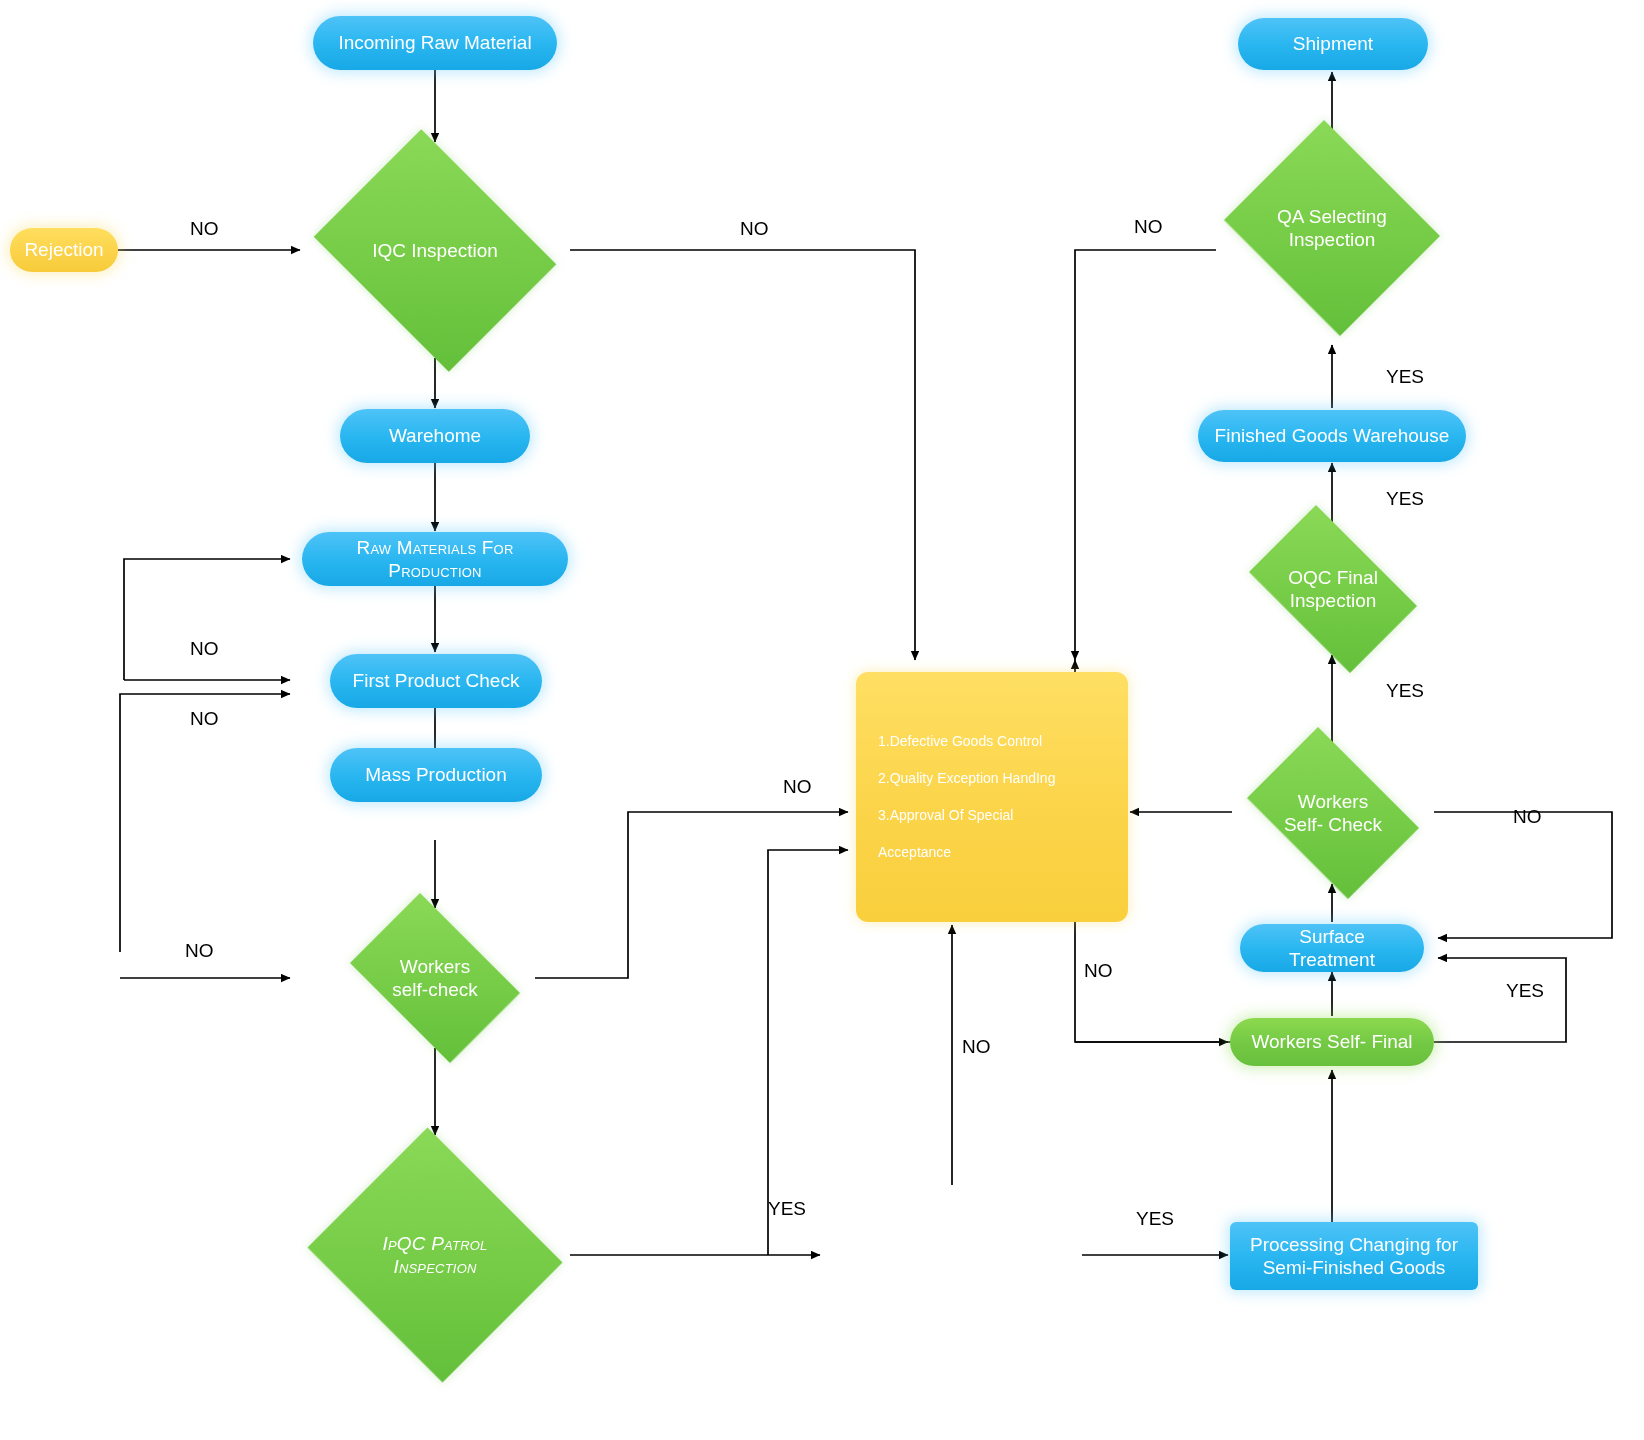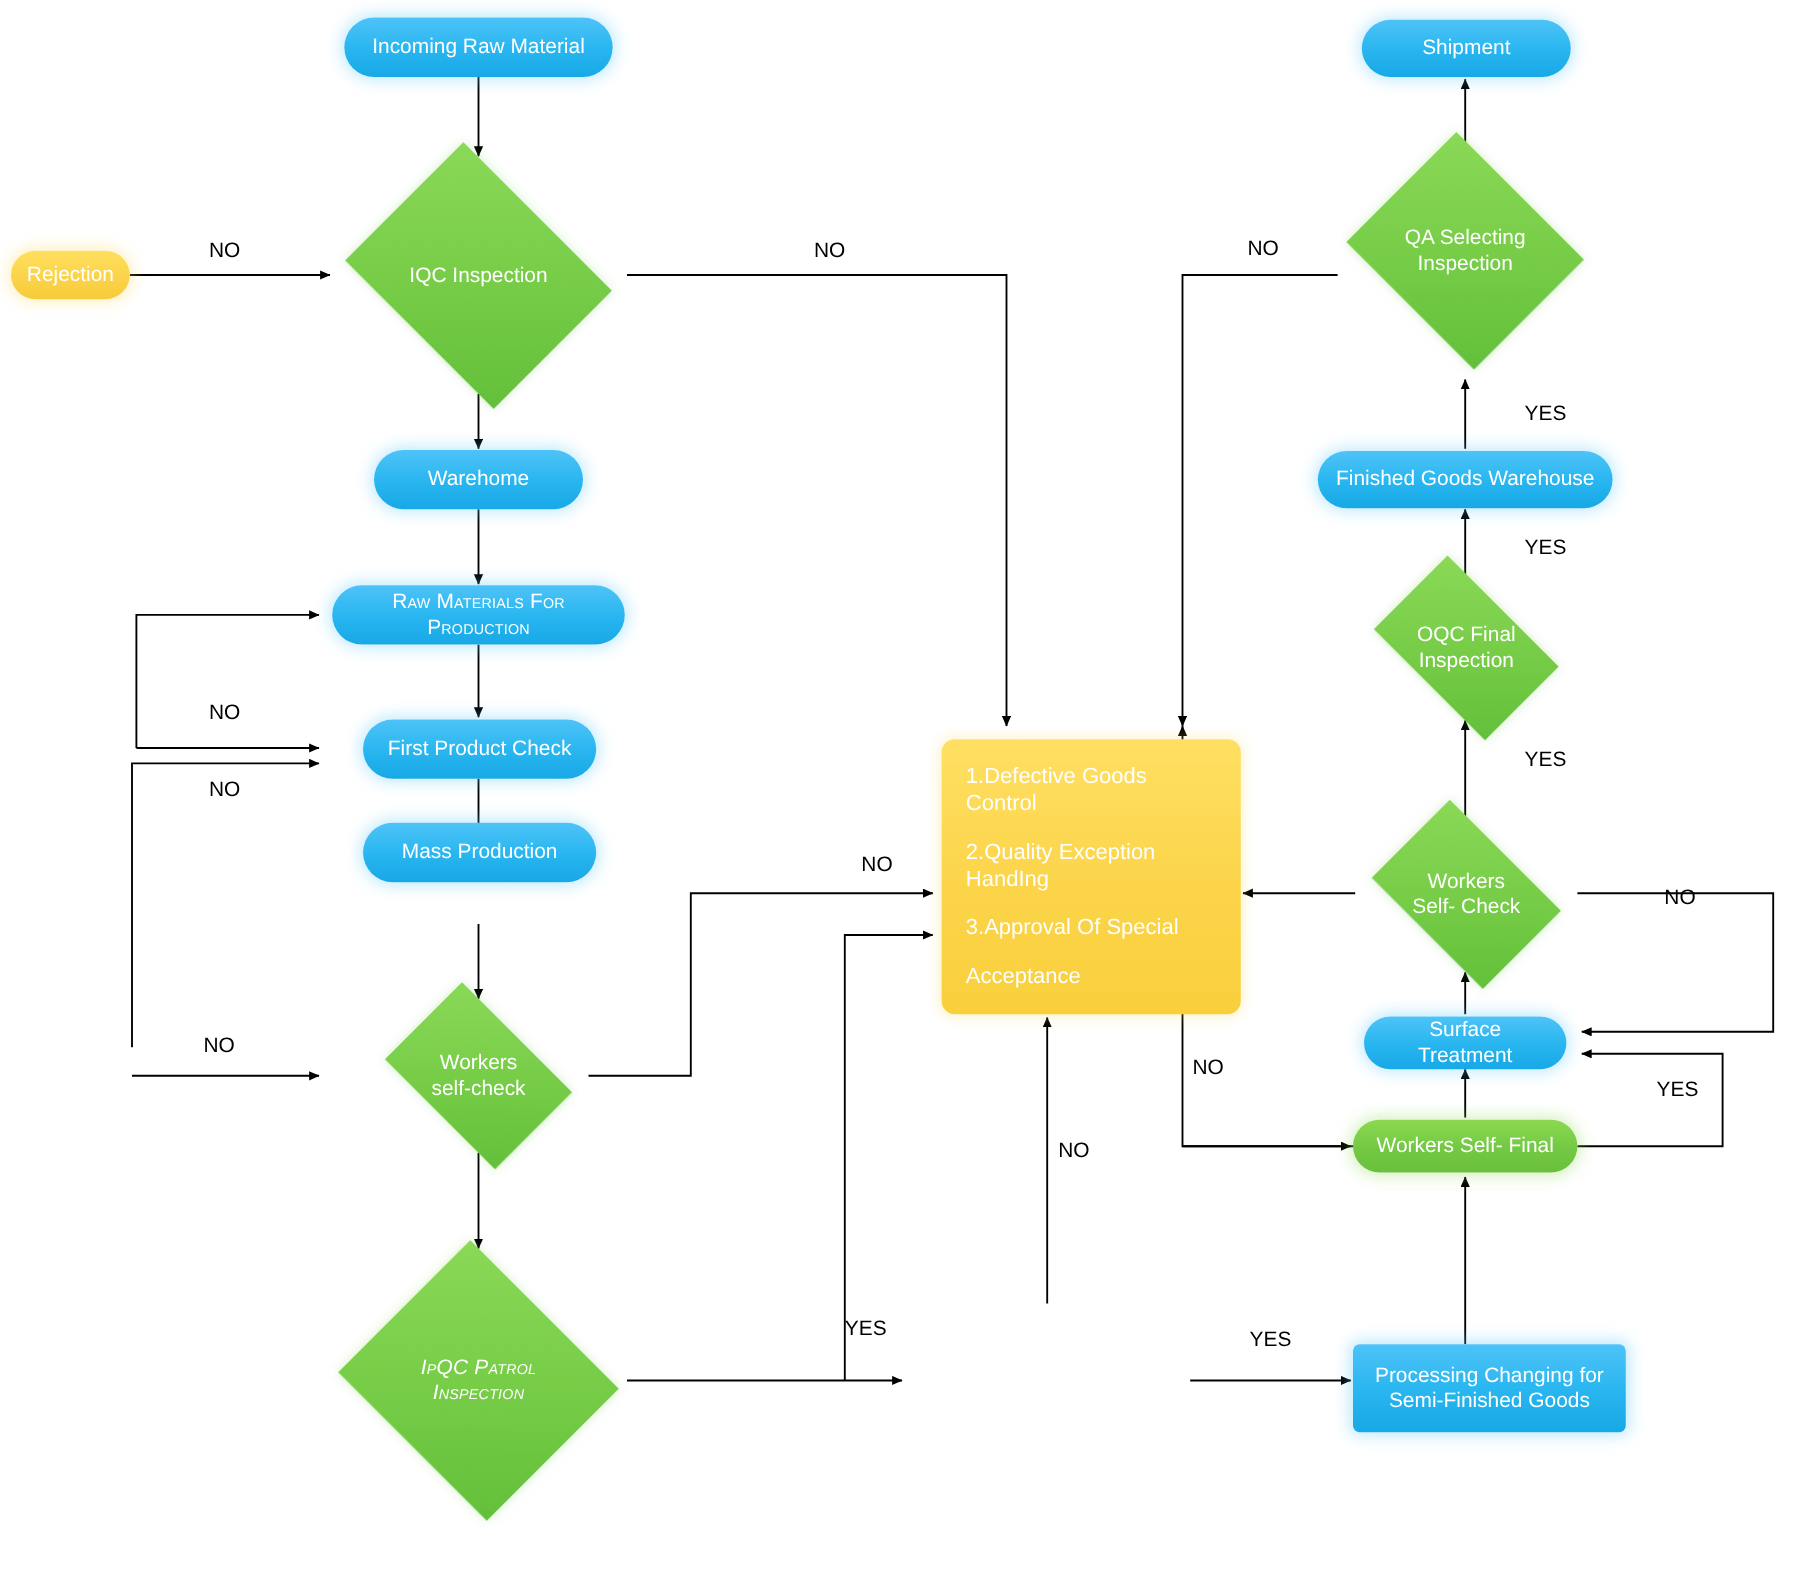--- a/index.html
+++ b/index.html
@@ -53,21 +53,21 @@
   }
   .smallcaps {
     font-variant: small-caps;
     letter-spacing: 0.2px;
   }
   
   .rect-note {
     border-radius: 12px;
     background: linear-gradient(180deg, #ffdf63 0%, #fbd449 55%, #f9cf3c 100%);
     box-shadow: 0 0 12px 2px rgba(250,214,80,0.30);
-    font-size: 20px;
+    font-size: 14px;
     align-items: center;
     justify-content: flex-start;
     text-align: left;
     padding: 24px 22px;
   }
   .rect-note .lines {
     display: flex;
     flex-direction: column;
     gap: 20px;
     width: 100%;
@@ -226,21 +226,21 @@
 
   <div class="node diamond smallcaps" style="left:300px; top:1135px; width:270px; height:240px;font-style:italic;">
     <div class="dshape"></div>
     <div class="dlabel">
       <div>IpQC Patrol</div>
       <div>Inspection</div>
     </div>
   </div>
 
 
-  <div class="node rect-blue" style="left:1230px; top:1222px; width:248px; height:80px; flex-direction:column;">
+  <div class="node rect-blue" style="left:1230px; top:1222px; width:248px; height:68px; flex-direction:column;">
     <span>Processing  Changing for</span>
     <span>Semi-Finished  Goods</span>
   </div>
 
   <div class="node rect-note" style="left:856px; top:672px; width:272px; height:250px;">
     <div class="lines">
       <span>1.Defective Goods Control</span>
       <span>2.Quality Exception HandIng</span>
       <span>3.Approval Of Special</span>
       <span>Acceptance</span>

